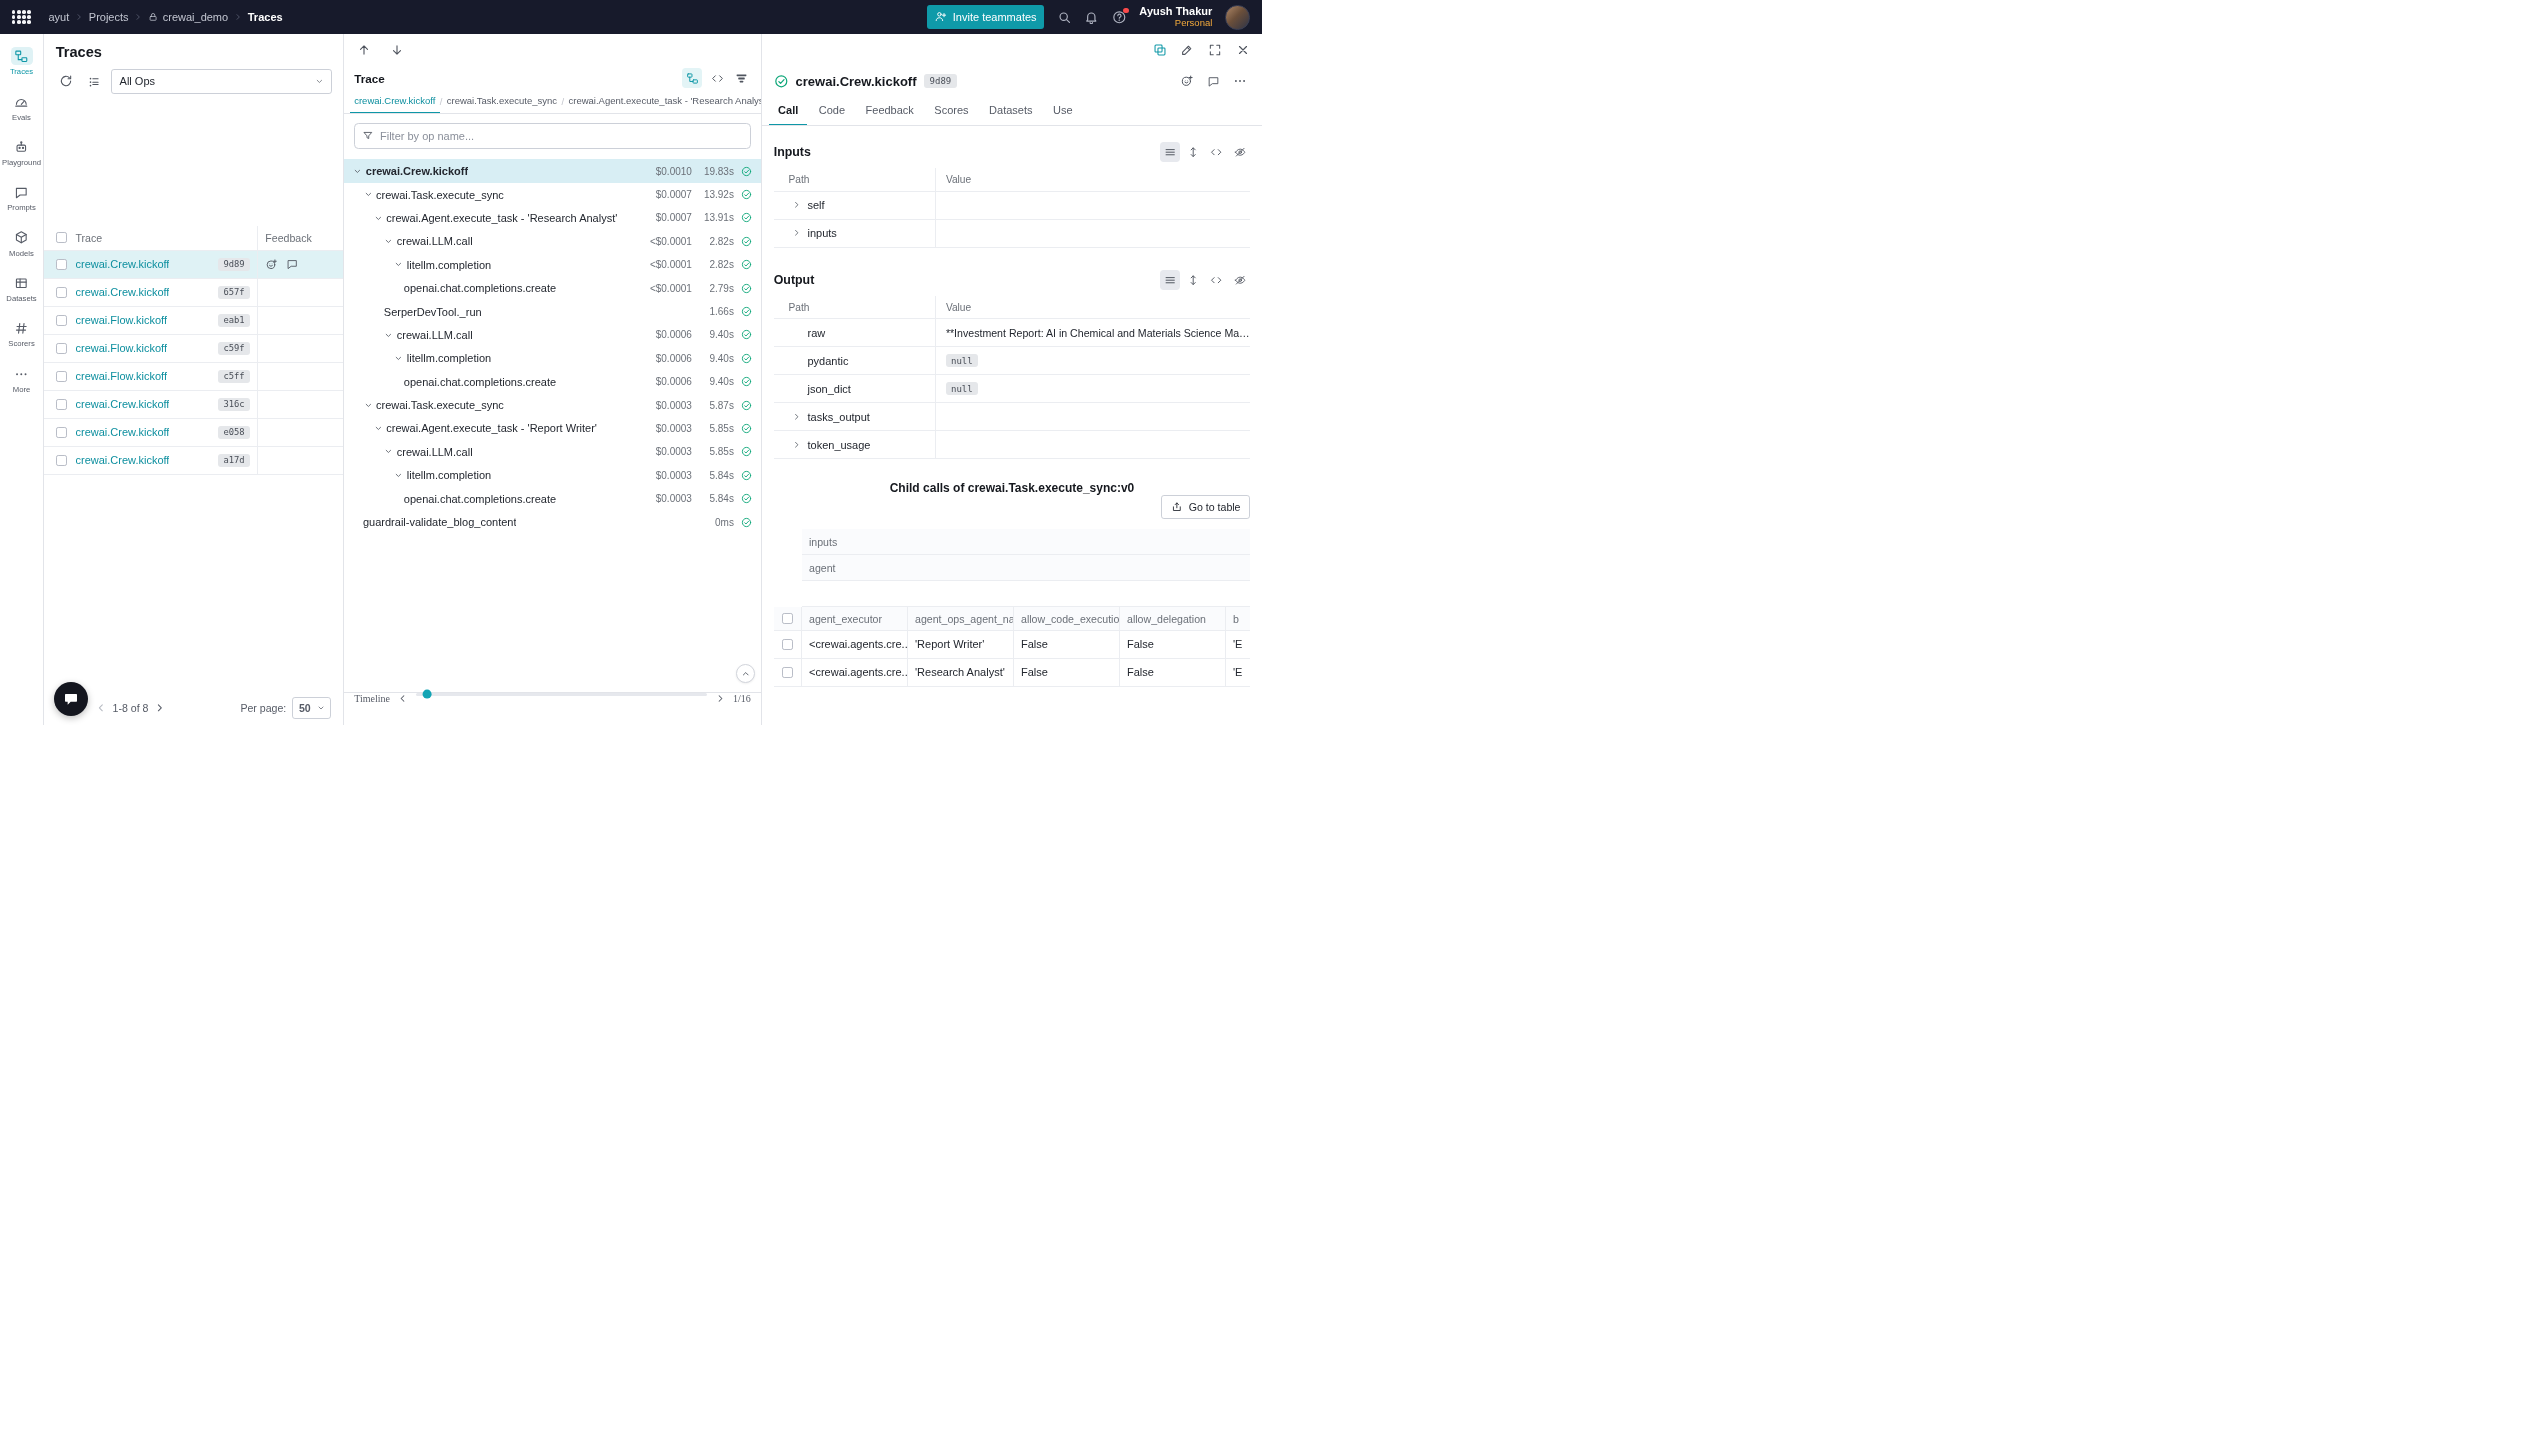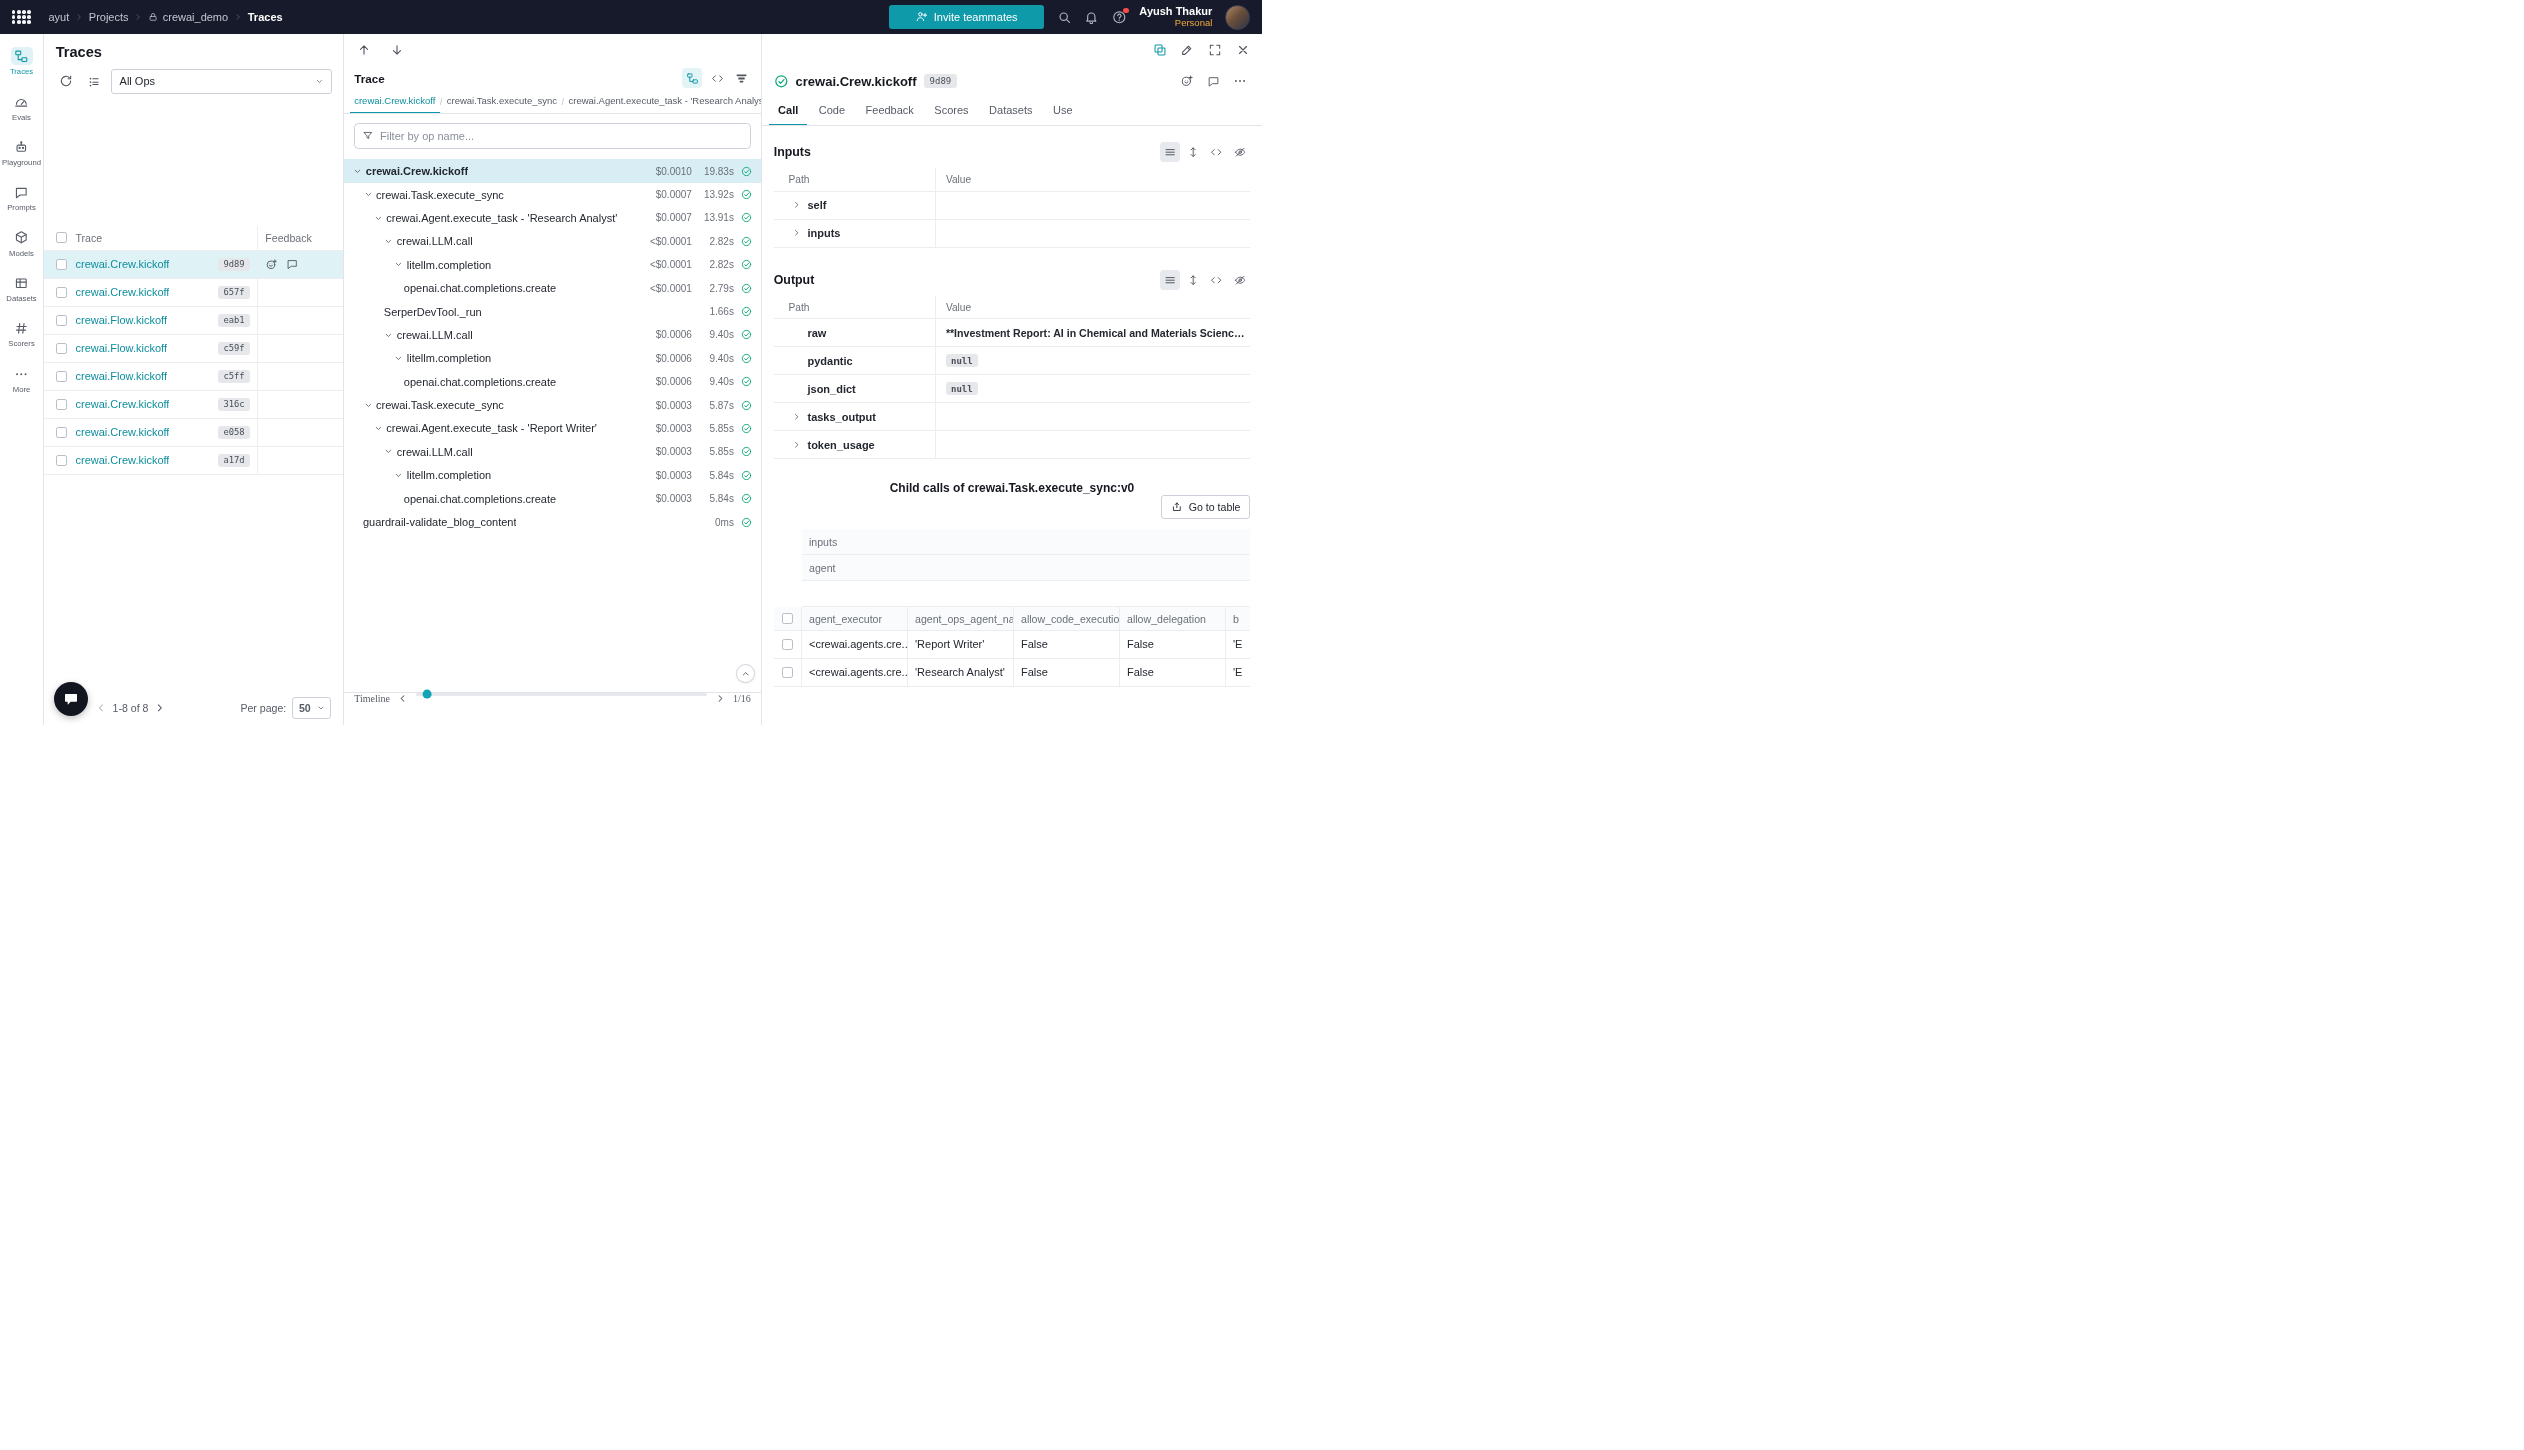--- a/index.html
+++ b/index.html
@@ -16,21 +16,21 @@
   
   .topbar{height:34px; background:var(--topbar); display:flex; align-items:center; padding:0 11.7px; gap:10.2px;}
   .logo{display:grid; grid-template-columns:repeat(4,3.7px); grid-gap:1.5px; cursor:pointer;}
   .logo i{width:3.7px;height:3.7px;border-radius:50%;background:#f4f5f8;}
   .crumbs{display:flex; align-items:center; gap:5.8px; margin-left:7.3px; color:#c3c6d1; font-size:11px;}
   .crumb{cursor:pointer; white-space:nowrap;}
   .crumb-sep{color:#5a5f74; display:flex;}
   .crumb-proj{display:flex; align-items:center; gap:4.4px; cursor:pointer;}
   .crumb-current{color:#fff; font-weight:700;}
   .topbar-right{margin-left:auto; display:flex; align-items:center; gap:13px;}
-  .invite-btn{display:flex; align-items:center; gap:5.8px; background:#0f9aa9; color:#fff; border:none; height:23.4px; padding:0 26px; border-radius:2.9px; font-size:11px; font-family:inherit; cursor:pointer;}
+  .invite-btn{display:flex; align-items:center; gap:5.8px; background:#0f9aa9; color:#fff; border:none; height:23.4px; padding:0 7px; border-radius:2.9px; font-size:11px; font-family:inherit; cursor:pointer;}
   .top-ic{color:#aeb2c0; cursor:pointer; position:relative; display:flex;}
   .help-wrap{position:relative;}
   .red-dot{position:absolute; top:-2.2px; right:-2.2px; width:5.8px; height:5.8px; border-radius:50%; background:#fb4a4a;}
   .user-meta{text-align:right; line-height:1.15; cursor:pointer;}
   .user-name{color:#fff; font-weight:700; font-size:11px;}
   .user-scope{color:#f2a93b; font-size:9.5px;}
   .avatar{width:25px; height:25px; border-radius:50%; background:linear-gradient(135deg,#b08968 0%,#6b4f3a 45%,#2e3345 100%); border:0.7px solid #3a3f55; cursor:pointer; flex:none;}
 
   
   .frame{display:flex; height:692px;}
@@ -117,21 +117,21 @@
   .dt-tab.active{color:#15181e; font-weight:700; border-bottom-color:var(--teal);}
   .dt-content{flex:1; overflow:hidden; padding:2.9px 11.7px 0 11.7px;}
   .sec-head{display:flex; align-items:center; margin-top:13px;}
   .sec-head h3{font-size:12.4px; font-weight:700; color:#15181e;}
   .sec-icons{margin-left:auto; display:flex; align-items:center; gap:2.9px;}
   .ibtn.graybg{background:#e7e9ee;}
   .kv-table{margin-top:5.8px;}
   .kv-headrow{display:flex; height:23.4px; border-bottom:0.7px solid var(--line2); color:var(--gray2); font-size:10.2px; align-items:center;}
   .kv-path{width:150px; flex:none; display:flex; align-items:center; gap:2.9px; padding-left:2.9px; border-right:0.7px solid var(--line2); height:100%; overflow:hidden;margin-left:12px;}
   .kv-val{flex:1; display:flex; align-items:center; padding-left:10.2px; min-width:0; height:100%;}
-  .kv-row{display:flex; height:28px; border-bottom:0.7px solid var(--line2); align-items:center;font-weight:bold;}
+  .kv-row{display:flex; height:28px; border-bottom:0.7px solid var(--line2); align-items:center;}
   .chev{width:16px; display:flex; align-items:center; justify-content:center; color:#5a6069; flex:none; cursor:pointer;}
   .kv-name{color:var(--ink); white-space:nowrap;}
   .kv-text{font-size:10.6px; white-space:nowrap; overflow:hidden; text-overflow:ellipsis;}
   .kv-code{font-family:"DejaVu Sans Mono",monospace; font-size:9px; background:var(--chip); color:#4a4f58; padding:1.5px 5.1px; border-radius:2.9px;}
   .cc-headrow{display:flex; align-items:center; margin-top:22px;flex-direction:column;}
   .cc-headrow h3{font-size:12px; font-weight:700; color:#15181e;}
   .gototable-btn{margin-left:auto; display:flex; align-items:center; gap:5.8px; border:0.7px solid #ccd0d8; background:#fff; border-radius:2.9px; height:24px; padding:0 8.8px; font-size:10.6px; font-family:inherit; color:var(--ink); cursor:pointer;}
   .cc-table{margin-top:10.2px; overflow:hidden;}
   .cc-row{display:flex; width:584px;}
   .cc-gutter{width:28px; flex:none; display:flex; align-items:center; justify-content:center;}

